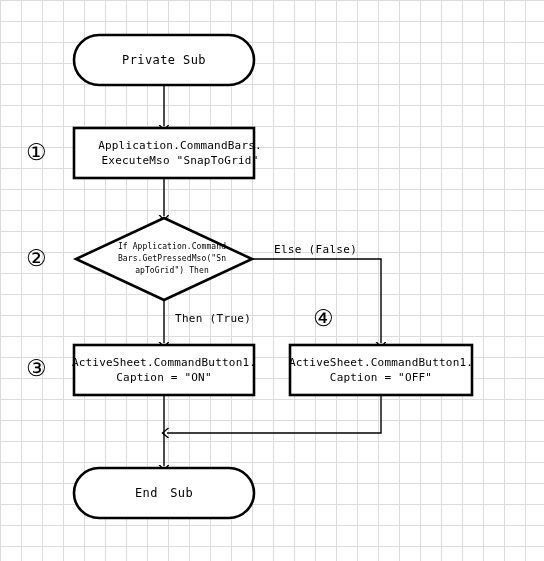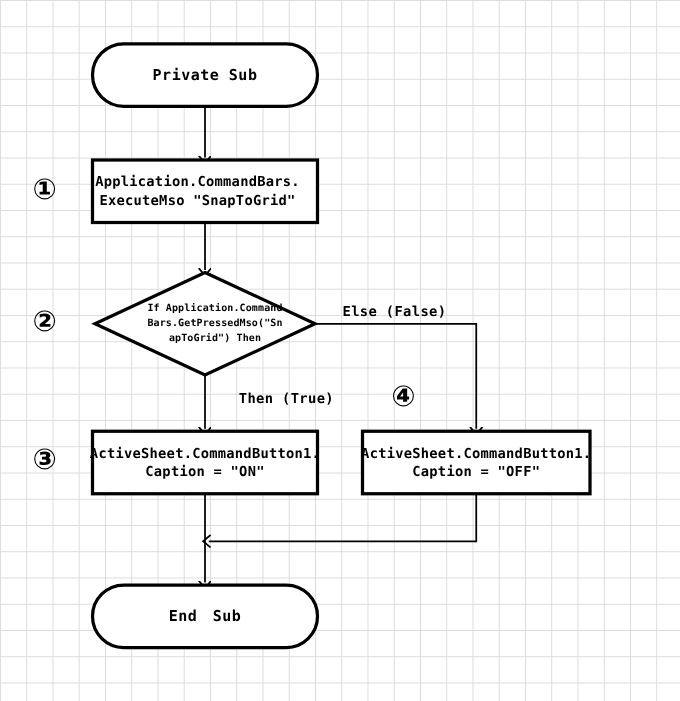--- a/index.html
+++ b/index.html
@@ -12,21 +12,20 @@
     width: 544px;
     height: 561px;
     background-color: #ffffff;
     background-image:
       linear-gradient(to right, #dcdcdc 1px, transparent 1px),
       linear-gradient(to bottom, #dcdcdc 1px, transparent 1px);
     background-size: 21px 21px;
     background-position: 0px 0px;
     overflow: hidden;
     font-family: "DejaVu Sans Mono", "Liberation Mono", monospace;
-    font-weight: bold;
   }
   #flow-svg {
     position: absolute;
     left: 0;
     top: 0;
     width: 544px;
     height: 561px;
   }
   .node-text {
     position: absolute;
@@ -109,21 +108,21 @@
 
     <path d="M 381 395 L 381 433 L 167 433" fill="none" stroke="#000000" stroke-width="1.4" marker-end="url(#arrow-left)"></path>
 
     <rect x="74" y="468" width="180" height="50" rx="25" ry="25" fill="#ffffff" stroke="#000000" stroke-width="2.6"></rect>
   </svg>
 
   <div class="node-text term-text" style="left:74px; top:35px; width:180px; height:50px;">
     <span>Private Sub</span>
   </div>
 
-  <div class="node-text proc-text" style="left:68px; top:128px; width:180px; height:50px;">
+  <div class="node-text proc-text" style="left:90px; top:128px; width:180px; height:50px;">
     <span>Application.CommandBars.</span>
     <span>ExecuteMso "SnapToGrid"</span>
   </div>
 
   <div class="node-text dec-text" style="left:84px; top:233px; width:176px; height:52px;">
     <span>If Application.Command</span>
     <span>Bars.GetPressedMso("Sn</span>
     <span>apToGrid") Then</span>
   </div>
 
@@ -134,21 +133,21 @@
 
   <div class="node-text proc-text" style="left:290px; top:345px; width:182px; height:50px;">
     <span>ActiveSheet.CommandButton1.</span>
     <span>Caption = "OFF"</span>
   </div>
 
   <div class="node-text term-text" style="left:74px; top:468px; width:180px; height:50px;text-align:center;">
     <span>End　Sub</span>
   </div>
 
-  <div class="edge-label" style="left:191px; top:312px;">Then (True)</div>
+  <div class="edge-label" style="left:175px; top:312px;">Then (True)</div>
 
   <div class="edge-label" style="left:274px; top:243px;">Else (False)</div>
 
   <div class="step-marker" style="left:26px; top:141px;">①</div>
 
   <div class="step-marker" style="left:26px; top:247px;">②</div>
 
   <div class="step-marker" style="left:26px; top:357px;">③</div>
 
   <div class="step-marker" style="left:313px; top:307px;">④</div>

